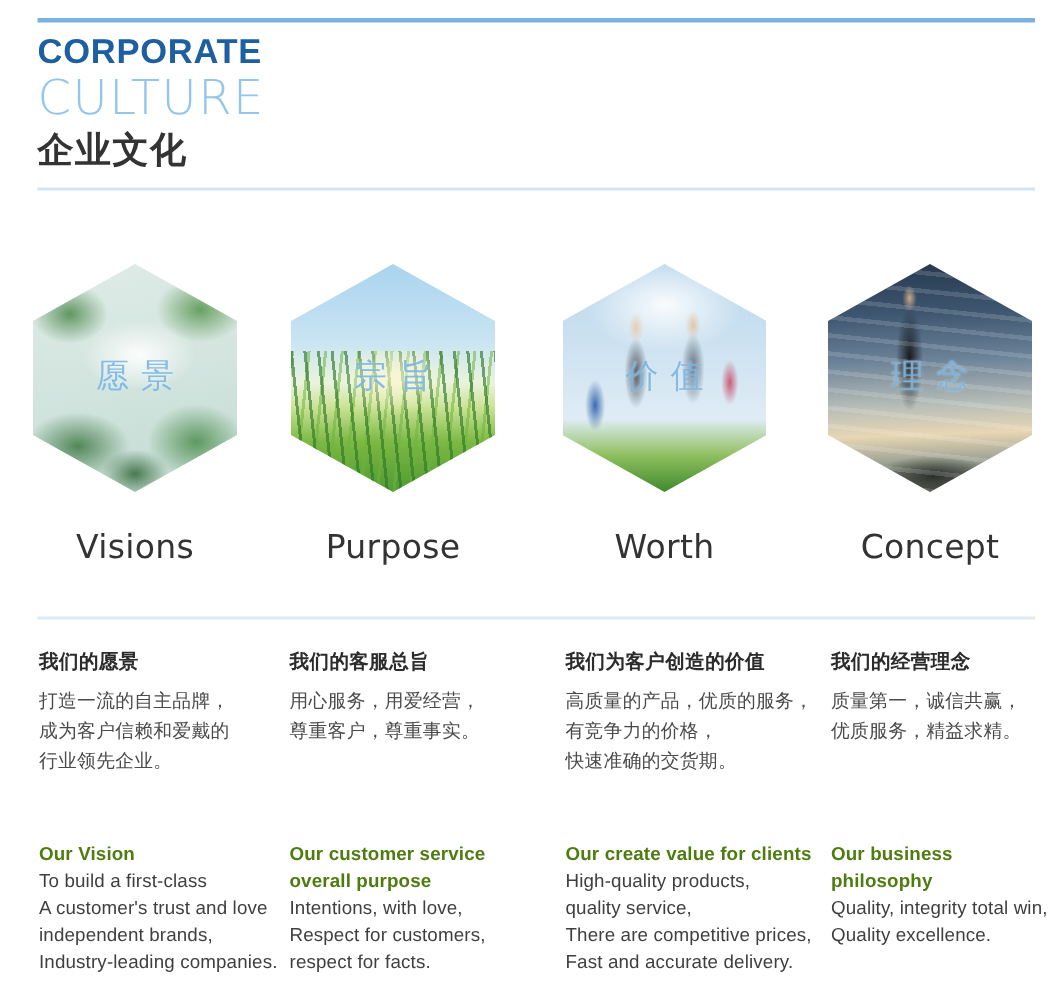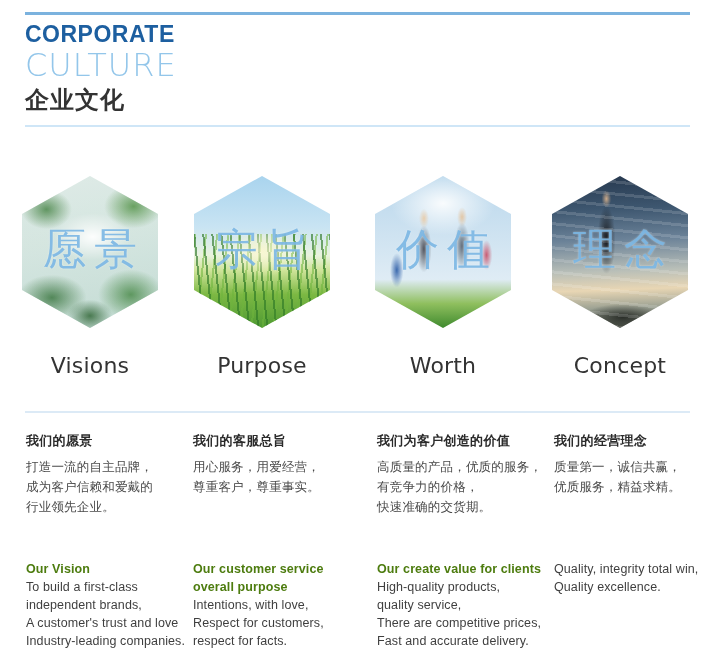--- a/index.html
+++ b/index.html
@@ -78,21 +78,21 @@
     margin: 0 auto;
     clip-path: polygon(50% 0%, 100% 25%, 100% 75%, 50% 100%, 0% 75%, 0% 25%);
     overflow: hidden;
   }
   .hex-art { position: absolute; inset: 0; }
   .hex-overlay {
     position: absolute;
     left: 0; right: 0;
     top: 50%;
     transform: translateY(-54%);
-    font-size: 43px;
+    font-size: 22px;
     letter-spacing: 8px;
     text-indent: 8px;
     font-weight: 500;
     color: rgba(118,180,226,0.88);
     text-shadow: 0 0 2px rgba(255,255,255,0.45);
     font-family: Liberation Mono, monospace;
   }
   .hex-label {
     margin-top: 25px;
     font-size: 22px;
@@ -269,22 +269,22 @@
     <div class="col col-0">
       <div class="cn-title">我们的愿景</div>
       <div>
         <div class="cn-line">打造一流的自主品牌，</div>
         <div class="cn-line">成为客户信赖和爱戴的</div>
         <div class="cn-line">行业领先企业。</div>
       </div>
       <div class="en-wrap-0">
         <div class="en-title">Our Vision</div>
         <div class="en-line">To build a first-class</div>
+        <div class="en-line">A customer's trust and love</div>
         <div class="en-line">independent brands,</div>
-        <div class="en-line">A customer's trust and love</div>
         <div class="en-line">Industry-leading companies.</div>
       </div>
     </div>
 
     <div class="col col-1">
       <div class="cn-title">我们的客服总旨</div>
       <div>
         <div class="cn-line">用心服务，用爱经营，</div>
         <div class="cn-line">尊重客户，尊重事实。</div>
       </div>
@@ -313,20 +313,21 @@
       </div>
     </div>
 
     <div class="col col-3">
       <div class="cn-title">我们的经营理念</div>
       <div>
         <div class="cn-line">质量第一，诚信共赢，</div>
         <div class="cn-line">优质服务，精益求精。</div>
       </div>
       <div class="en-wrap-3">
+        <div class="en-title">Our business philosophy</div>
         <div class="en-line">Quality, integrity total win,</div>
         <div class="en-line">Quality excellence.</div>
       </div>
     </div>
 
   </div>
 
 </div>
 
 </body></html>

